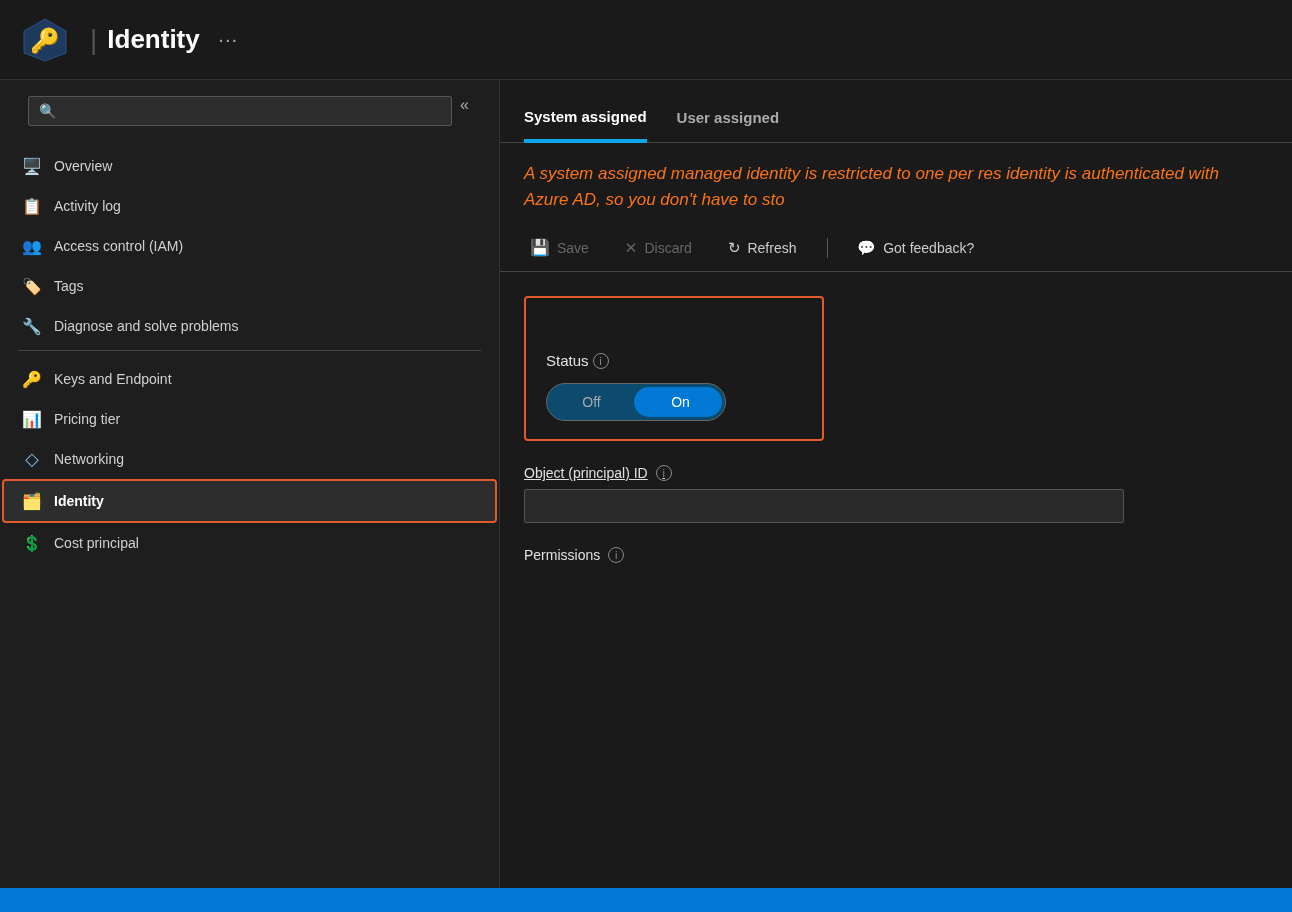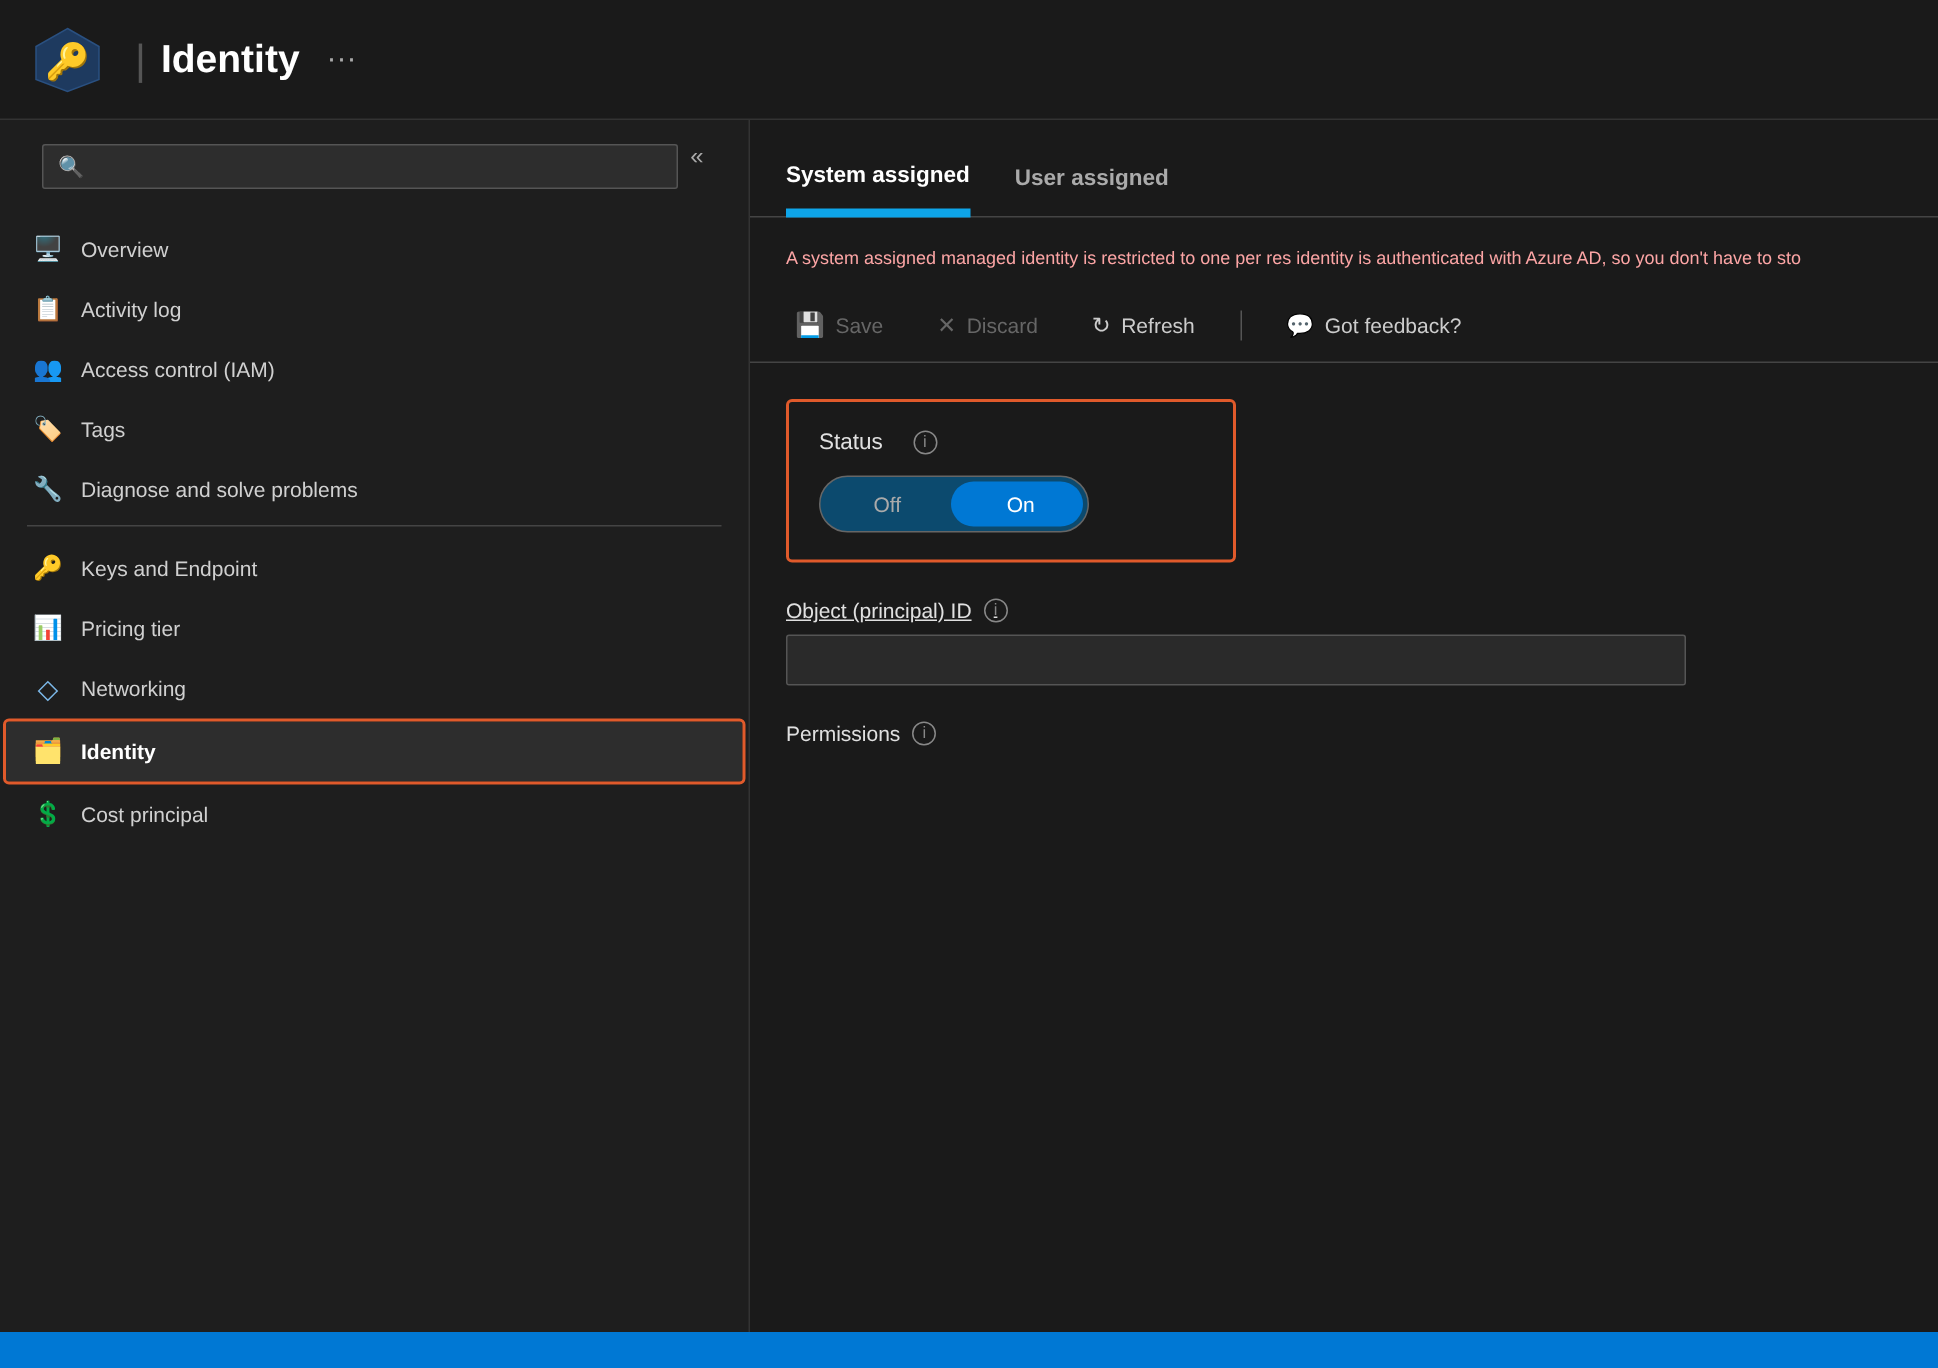--- a/index.html
+++ b/index.html
@@ -174,30 +174,31 @@
       font-size: 15px;
       color: #aaa;
       cursor: pointer;
       border-bottom: 2px solid transparent;
       margin-bottom: -1px;
       font-weight: bold;
     }
     .tab.active {
       color: #ffffff;
       font-weight: 600;
-      border-bottom: 6px solid #0ea5e9;
+      border-bottom: 4px solid #0ea5e9;
     }
 
     
     .description {
       padding: 18px 24px 12px 24px;
-      font-size: 12px;
-      color: #fca5a5;
+      font-size: 17px;
+      color: #f97316;
       line-height: 1.5;
       max-width: 780px;
+      font-style: italic;
     }
 
     
     .toolbar {
       display: flex;
       align-items: center;
       padding: 10px 24px;
       gap: 24px;
       border-bottom: 1px solid #444;
     }
@@ -229,21 +230,22 @@
       border-radius: 4px;
       padding: 18px 20px;
       display: inline-flex;
       flex-direction: column;
       gap: 14px;
       min-width: 300px;
     }
     .status-label-row {
       display: flex;
       align-items: center;
-      gap: 20px;
+      gap: 4px;
+      margin-top: 36px;
     }
     .status-label {
       font-size: 15px;
       color: #e0e0e0;
     }
     .info-icon {
       display: inline-flex;
       align-items: center;
       justify-content: center;
       width: 16px;

